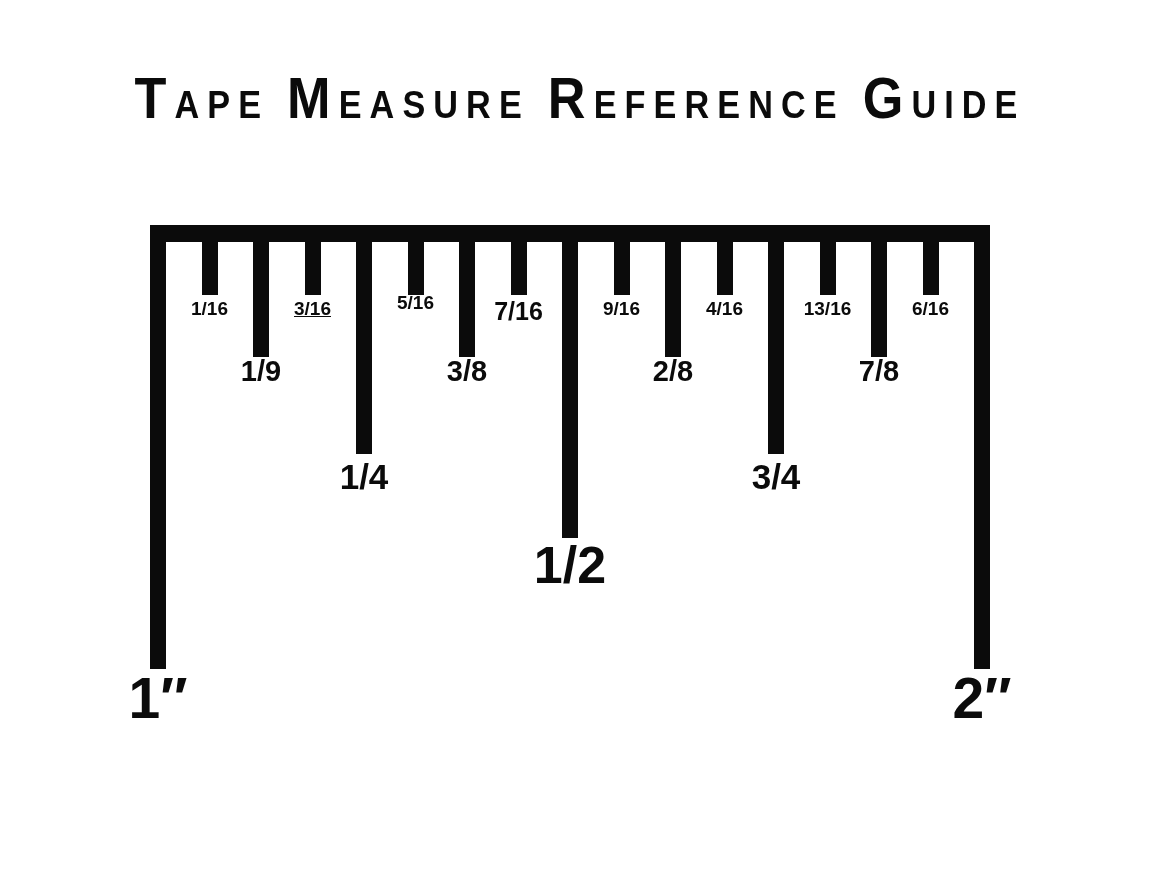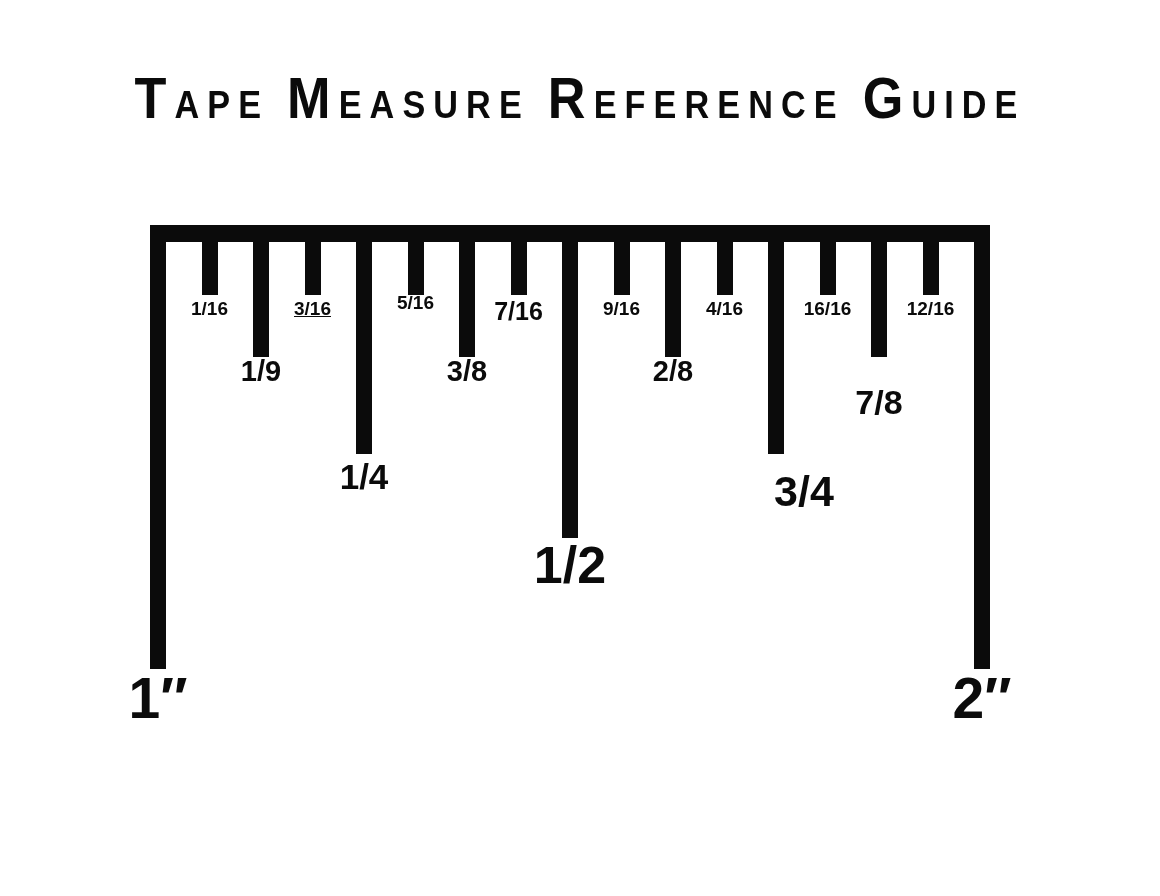--- a/index.html
+++ b/index.html
@@ -97,23 +97,23 @@
       <div class="tick-label" style="left: 518.5px; top: 299px; font-size: 25px;">7/16</div>
       <div class="tick" style="left: 562px; height: 313px;"></div>
       <div class="tick-label" style="left: 570px; top: 539px; font-size: 52px;">1/2</div>
       <div class="tick" style="left: 613.5px; height: 70px;"></div>
       <div class="tick-label" style="left: 621.5px; top: 299px; font-size: 19px;">9/16</div>
       <div class="tick" style="left: 665px; height: 132px;"></div>
       <div class="tick-label" style="left: 673px; top: 357px; font-size: 29px;">2/8</div>
       <div class="tick" style="left: 716.5px; height: 70px;"></div>
       <div class="tick-label" style="left: 724.5px; top: 299px; font-size: 19px;">4/16</div>
       <div class="tick" style="left: 768px; height: 229px;"></div>
-      <div class="tick-label" style="left: 776px; top: 470px; font-size: 43px; margin-left: 28px;">3/4</div>
+      <div class="tick-label" style="left: 776px; top: 459px; font-size: 35px;">3/4</div>
       <div class="tick" style="left: 819.5px; height: 70px;"></div>
-      <div class="tick-label" style="left: 827.5px; top: 299px; font-size: 19px;">16/16</div>
+      <div class="tick-label" style="left: 827.5px; top: 299px; font-size: 19px;">13/16</div>
       <div class="tick" style="left: 871px; height: 132px;"></div>
-      <div class="tick-label" style="left: 879px; top: 357px; font-size: 34px; margin-top: 28px;">7/8</div>
+      <div class="tick-label" style="left: 879px; top: 357px; font-size: 29px;">7/8</div>
       <div class="tick" style="left: 922.5px; height: 70px;"></div>
-      <div class="tick-label" style="left: 930.5px; top: 299px; font-size: 19px;">12/16</div>
+      <div class="tick-label" style="left: 930.5px; top: 299px; font-size: 19px;">6/16</div>
       <div class="tick" style="left: 974px; height: 444px;"></div>
       <div class="tick-label" style="left: 982px; top: 670px; font-size: 57px;">2″</div>
     </div>
 </div>
 
 </body></html>

